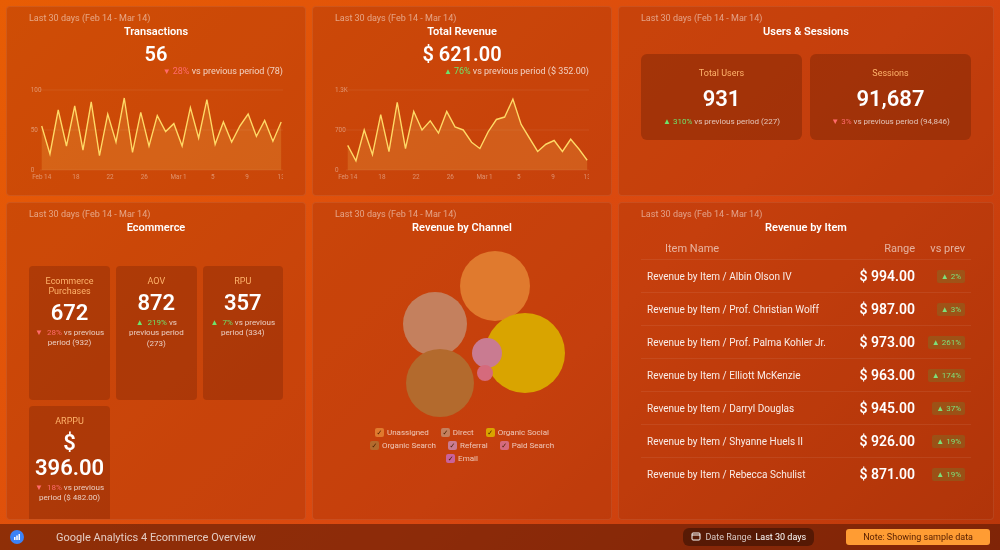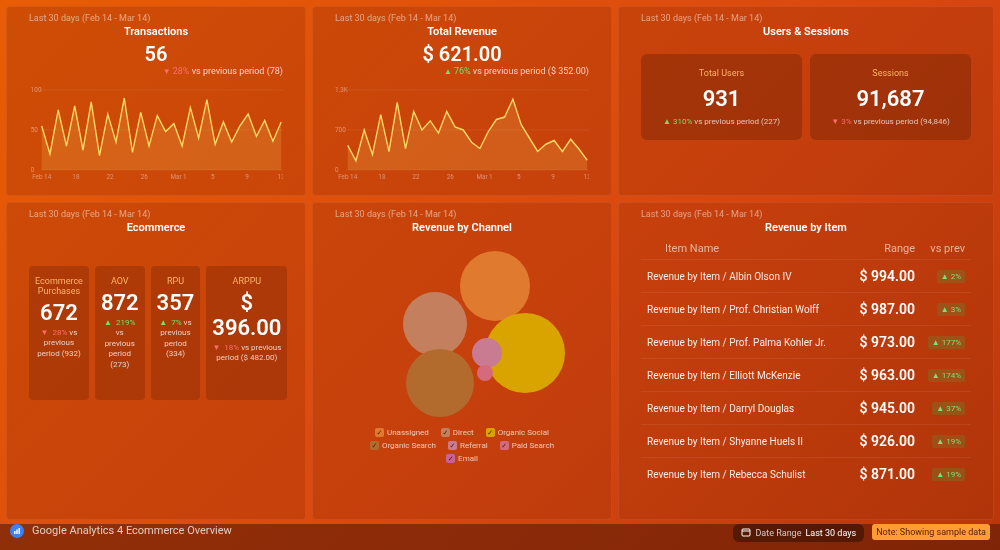--- a/index.html
+++ b/index.html
@@ -62,21 +62,21 @@
     flex: 1;
     background: rgba(120,35,5,0.45);
     border-radius: 6px;
     padding: 14px 6px;
     text-align: center;
   }
   .us-label { font-size: 9px; color: #ffb36b; margin-bottom: 8px; }
   .us-val { font-size: 22px; font-weight: 600; }
   .us-sub { font-size: 8px; color: rgba(255,255,255,0.7); margin-top: 6px; }
   
-  .ec-grid { display: grid; grid-template-columns: 1fr 1fr 1fr 1fr; grid-template-rows: 1fr 1fr; gap: 6px; height: calc(100% - 30px); margin-top: 32px; }
+  .ec-grid { display: grid; grid-template-columns: 1fr 1fr 1fr; grid-template-rows: 1fr 1fr; gap: 6px; height: calc(100% - 30px); margin-top: 32px; }
   .ec-card {
     background: rgba(120,35,5,0.35);
     border-radius: 4px;
     padding: 10px 6px;
     text-align: center;
   }
   .ec-label { font-size: 9px; color: #ffb36b; margin-bottom: 4px; }
   .ec-val { font-size: 22px; font-weight: 600; }
   .ec-sub { font-size: 8px; color: rgba(255,255,255,0.75); margin-top: 3px; line-height: 1.3; }
   
@@ -97,44 +97,45 @@
   .rbi-row .c2 { width: 72px; text-align: right; font-weight: 600; font-size: 14px; }
   .rbi-row .c3 { width: 50px; text-align: right; }
   .pct-badge { display: inline-block; background: rgba(80,160,60,0.25); color: #7de07a; font-size: 8px; padding: 2px 4px; border-radius: 2px; }
   
   .footer {
     position: absolute;
     bottom: 0; left: 0; right: 0;
     height: 26px;
     background: rgba(90,25,5,0.6);
     display: flex;
-    align-items: flex-start;
+    align-items: center;
     padding: 0 10px;
     font-size: 11px;
     color: rgba(255,255,255,0.75);
+    gap: 24px;
   }
   .footer-icon {
     width: 14px; height: 14px; border-radius: 50%;
     background: #3b82f6; margin-right: 8px;
     display: inline-flex; align-items: center; justify-content: center;
   }
   .footer-spacer { flex: 1; }
   .footer-btn {
     background: rgba(0,0,0,0.35);
     border-radius: 6px;
     padding: 3px 8px;
     font-size: 9px;
     display: flex; align-items: center; gap: 4px;
     margin-right: 8px;
   }
   .footer-note {
     background: #ff9c33;
     color: #5a2000;
     font-size: 9px;
-    padding: 3px 4px;
+    padding: 3px 17px;
     border-radius: 3px;
   }
 </style>
 </head>
 <body>
 
 <div class="grid">
 
   <div class="panel">
     <div class="panel-label">Last 30 days (Feb 14 - Mar 14)</div>
@@ -308,21 +309,21 @@
           <div class="c3"><span class="pct-badge">▲ 2%</span></div>
         </div>
         <div class="rbi-row">
           <div class="c1">Revenue by Item / Prof. Christian Wolff</div>
           <div class="c2">$ 987.00</div>
           <div class="c3"><span class="pct-badge">▲ 3%</span></div>
         </div>
         <div class="rbi-row">
           <div class="c1">Revenue by Item / Prof. Palma Kohler Jr.</div>
           <div class="c2">$ 973.00</div>
-          <div class="c3"><span class="pct-badge">▲ 177%</span></div>
+          <div class="c3"><span class="pct-badge">▲ 261%</span></div>
         </div>
         <div class="rbi-row">
           <div class="c1">Revenue by Item / Elliott McKenzie</div>
           <div class="c2">$ 963.00</div>
           <div class="c3"><span class="pct-badge">▲ 174%</span></div>
         </div>
         <div class="rbi-row">
           <div class="c1">Revenue by Item / Darryl Douglas</div>
           <div class="c2">$ 945.00</div>
           <div class="c3"><span class="pct-badge">▲ 37%</span></div>

